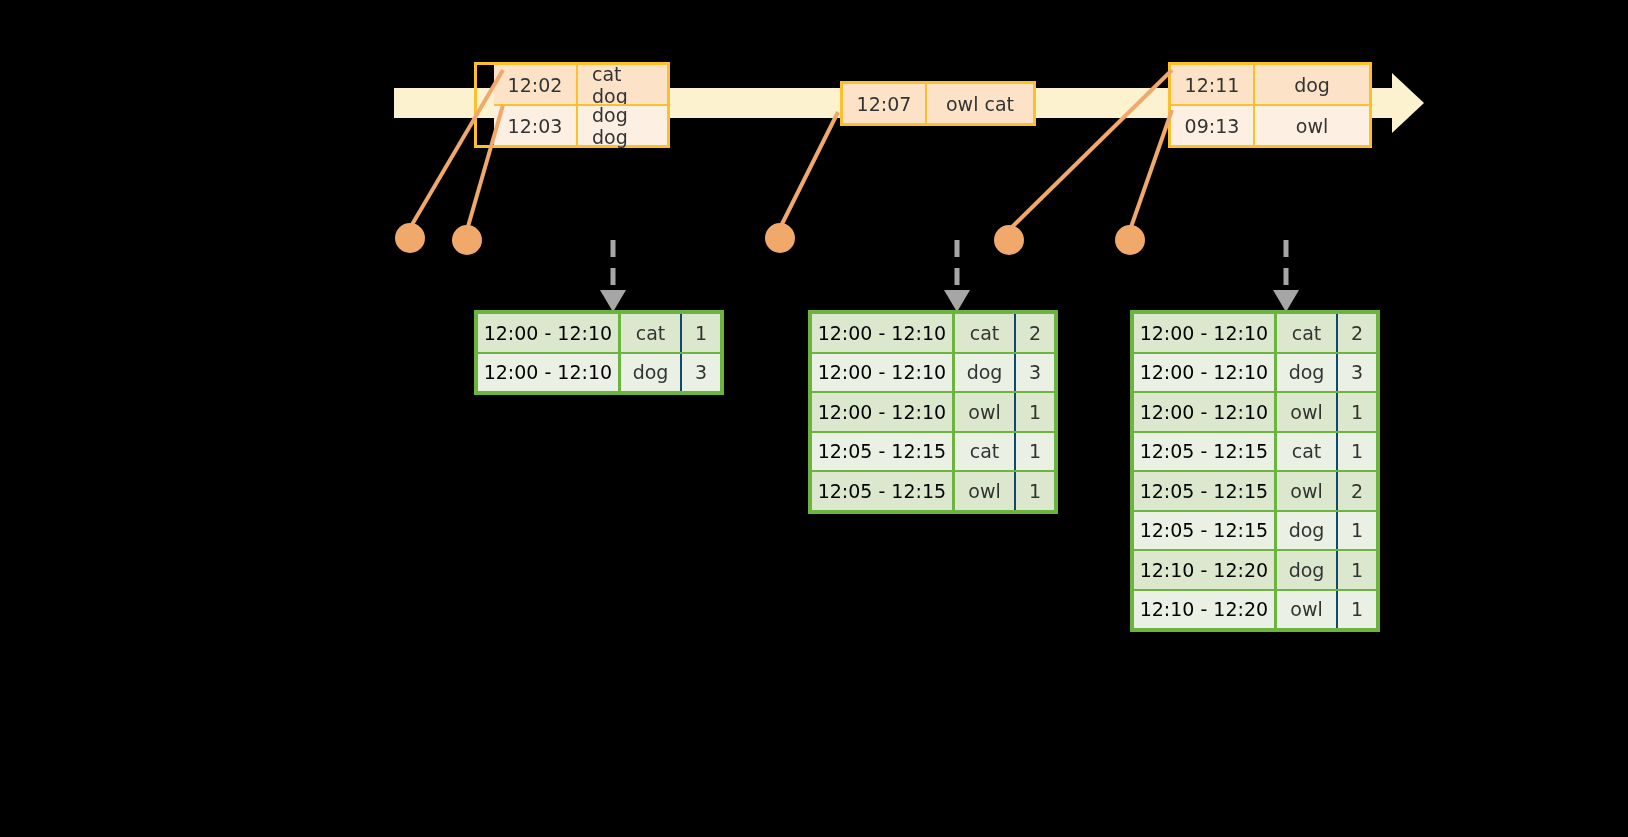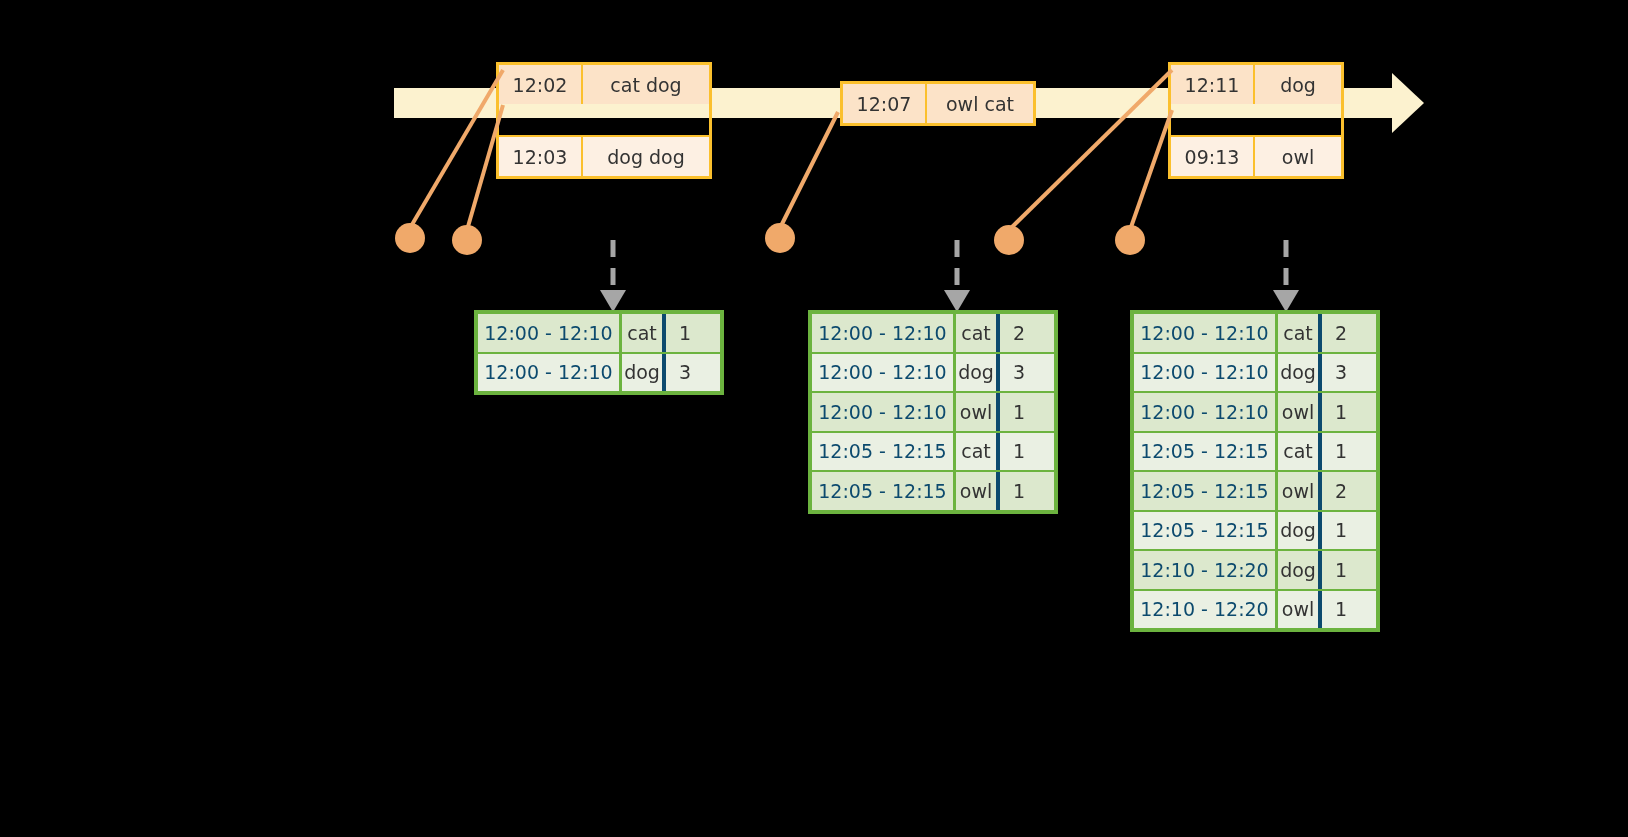--- a/index.html
+++ b/index.html
@@ -51,21 +51,21 @@
     display: flex;
     flex-direction: column;
   }
   .event-row {
     display: flex;
     flex-direction: row;
     height: 39px;
   }
   .event-row.odd  { background: #fce3c8; }
   .event-row.even { background: #fdf0e3; }
-  .event-row + .event-row { border-top: 2px solid #fbc02d; margin-top: 31px; }
+  .event-row + .event-row { border-top: 2px solid #fbc02d; }
 
   .event-time {
     width: 84px;
     display: flex;
     align-items: center;
     justify-content: center;
     font-size: 19px;
     color: #333333;
     border-right: 2px solid #fbc02d;
     box-sizing: border-box;
@@ -74,23 +74,23 @@
     flex: 1;
     display: flex;
     align-items: center;
     justify-content: center;
     font-size: 19px;
     color: #333333;
     padding: 0 14px;
     box-sizing: border-box;
   }
 
-  #evt-a { left: 496px; top: 62px;  width: 216px; }
+  #evt-a { left: 474px; top: 62px;  width: 196px; padding-left: 17px; }
   #evt-b { left: 840px; top: 81px;  width: 196px; }
-  #evt-c { left: 1168px; top: 62px; width: 176px; justify-content: space-between; }
+  #evt-c { left: 1168px; top: 62px; width: 204px; justify-content: space-between; }
 
   
   #connectors {
     position: absolute;
     left: 0; top: 0;
     width: 1628px;
     height: 837px;
     pointer-events: none;
   }
 
@@ -110,32 +110,32 @@
   }
   .res-row.odd  { background: #dce8cd; }
   .res-row.even { background: #eaf0e3; }
   .res-row + .res-row { border-top: 2px solid #6cb33f; }
 
   .res-window {
     display: flex;
     align-items: center;
     justify-content: center;
     font-size: 19px;
-    color: #0c4a6e;
+    color: #000000;
     border-right: 3px solid #6cb33f;
     box-sizing: border-box;
   }
   .res-word {
-    width: 44px;
+    width: 62px;
     display: flex;
     align-items: center;
     justify-content: center;
     font-size: 19px;
     color: #333333;
-    border-right: 4px solid #0c4a6e;
+    border-right: 2px solid #0c4a6e;
     box-sizing: border-box;
   }
   .res-count {
     width: 38px;
     display: flex;
     align-items: center;
     justify-content: center;
     font-size: 19px;
     color: #333333;
     box-sizing: border-box;

